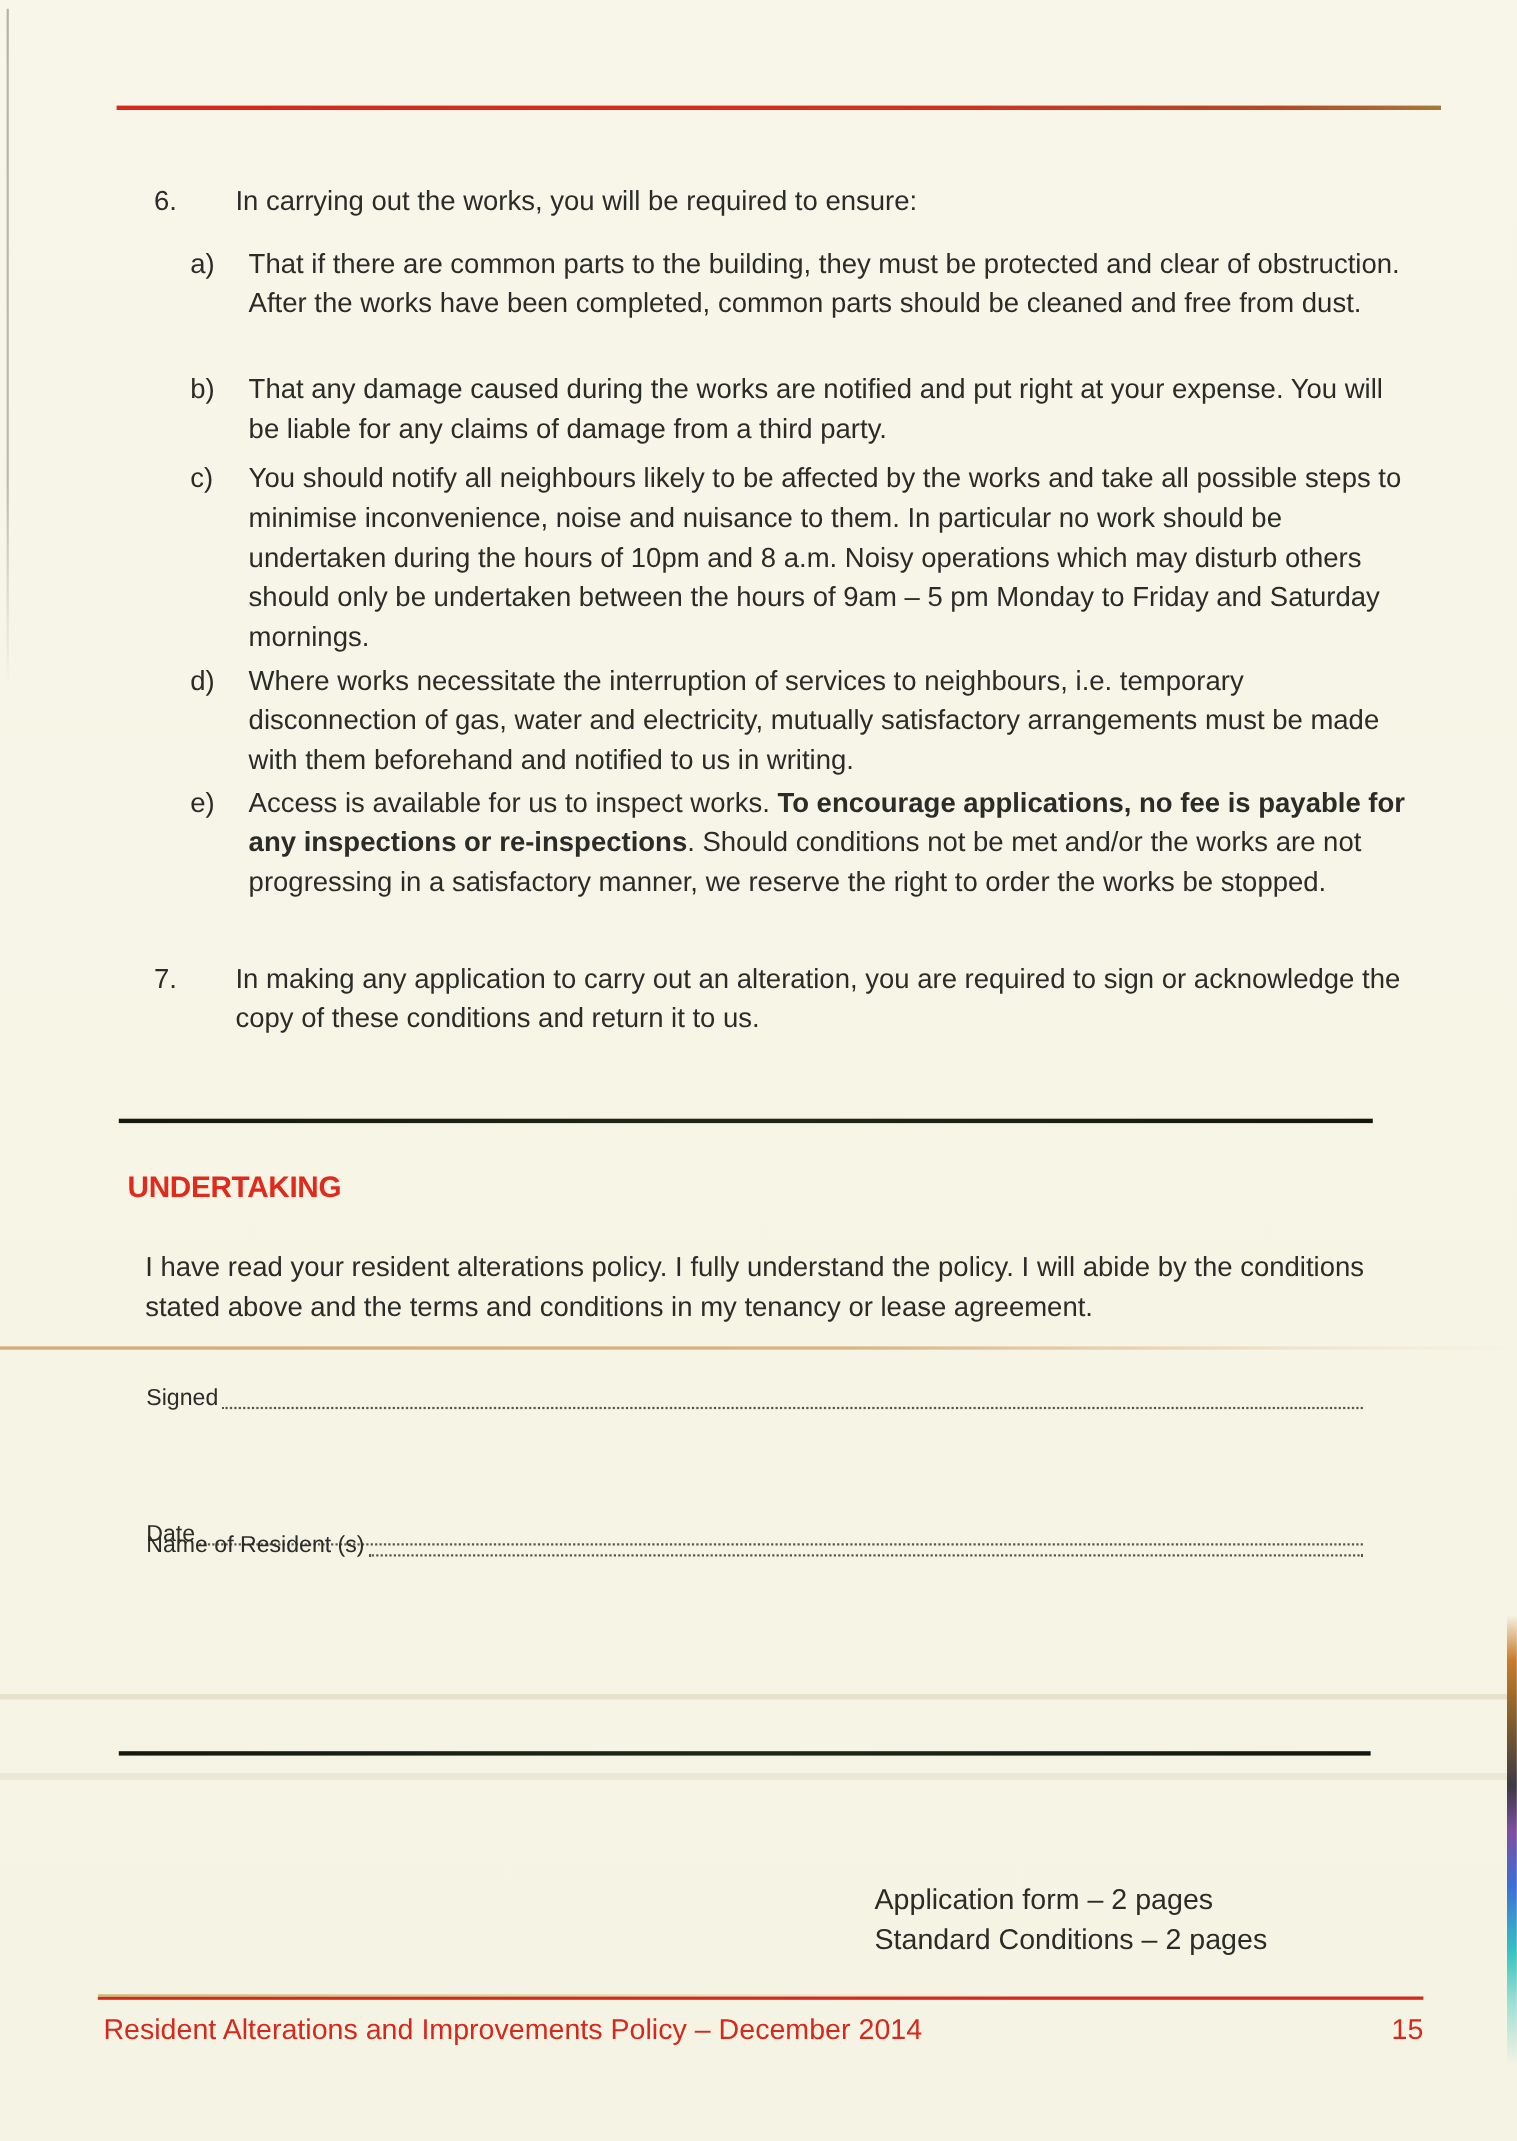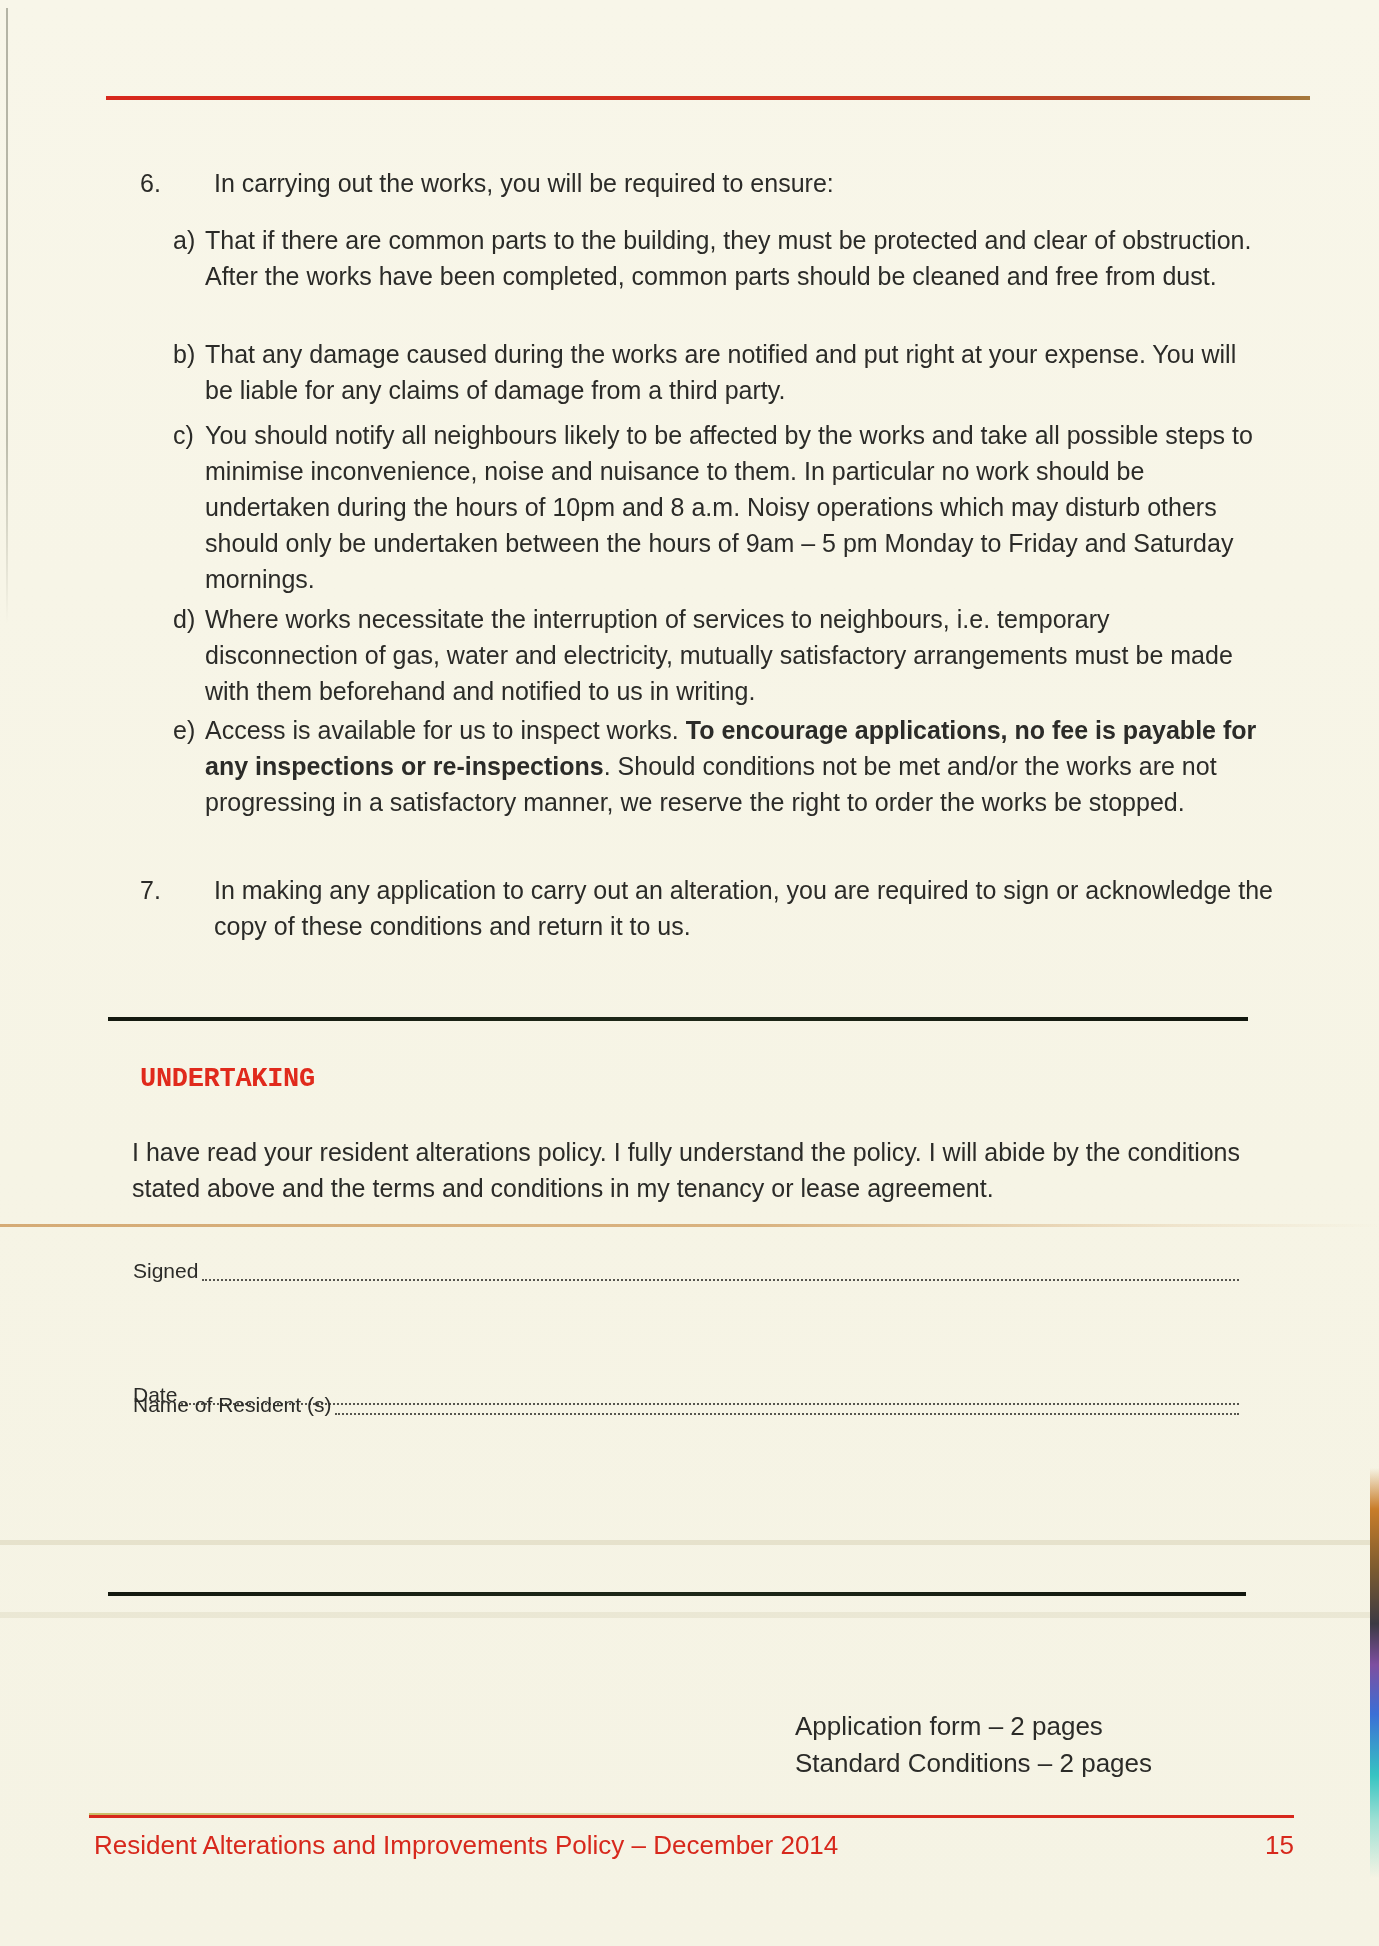--- a/index.html
+++ b/index.html
@@ -67,26 +67,26 @@
 
   
   .body-text { font-size: 25px; line-height: 36px; color: #2b2b28; }
   .li { display: flex; }
   .li .marker { flex: 0 0 auto; }
   .num-item { left: 140px; }
   .num-item .marker { width: 37px; }
   .num-item .li-text { width: 1060px; margin-left: 37px; }
   .sub-item { left: 173px; }
   .sub-item .marker { width: 32px; }
-  .sub-item .li-text { width: 1060px; }
+  .sub-item .li-text { width: 1060px; margin-left: 21px; }
   strong { font-weight: bold; }
 
   .undertaking-heading {
-    left: 140px; top: 1064px;
-    font-size: 27px; font-weight: bold; color: #e02a1c; letter-spacing: -0.3px; font-family: Liberation Mono, monospace;
+    left: 116px; top: 1064px;
+    font-size: 27px; font-weight: bold; color: #e02a1c; letter-spacing: -0.3px;
   }
   .undertaking-body { left: 132px; top: 1134px; width: 1140px; }
 
   .sig-row { left: 133px; width: 1106px; height: 38px; display: flex; align-items: flex-end; }
   .sig-row .sig-label { font-size: 21px; line-height: 30px; white-space: nowrap; }
   .sig-row .sig-leader { flex: 1 1 auto; border-bottom: 2px dotted #56554e; margin-left: 4px; margin-bottom: 5px; }
   .sig-signed { top: 1248px; }
   .sig-date { top: 1372px; }
   .sig-name { top: 1382px; }
 

